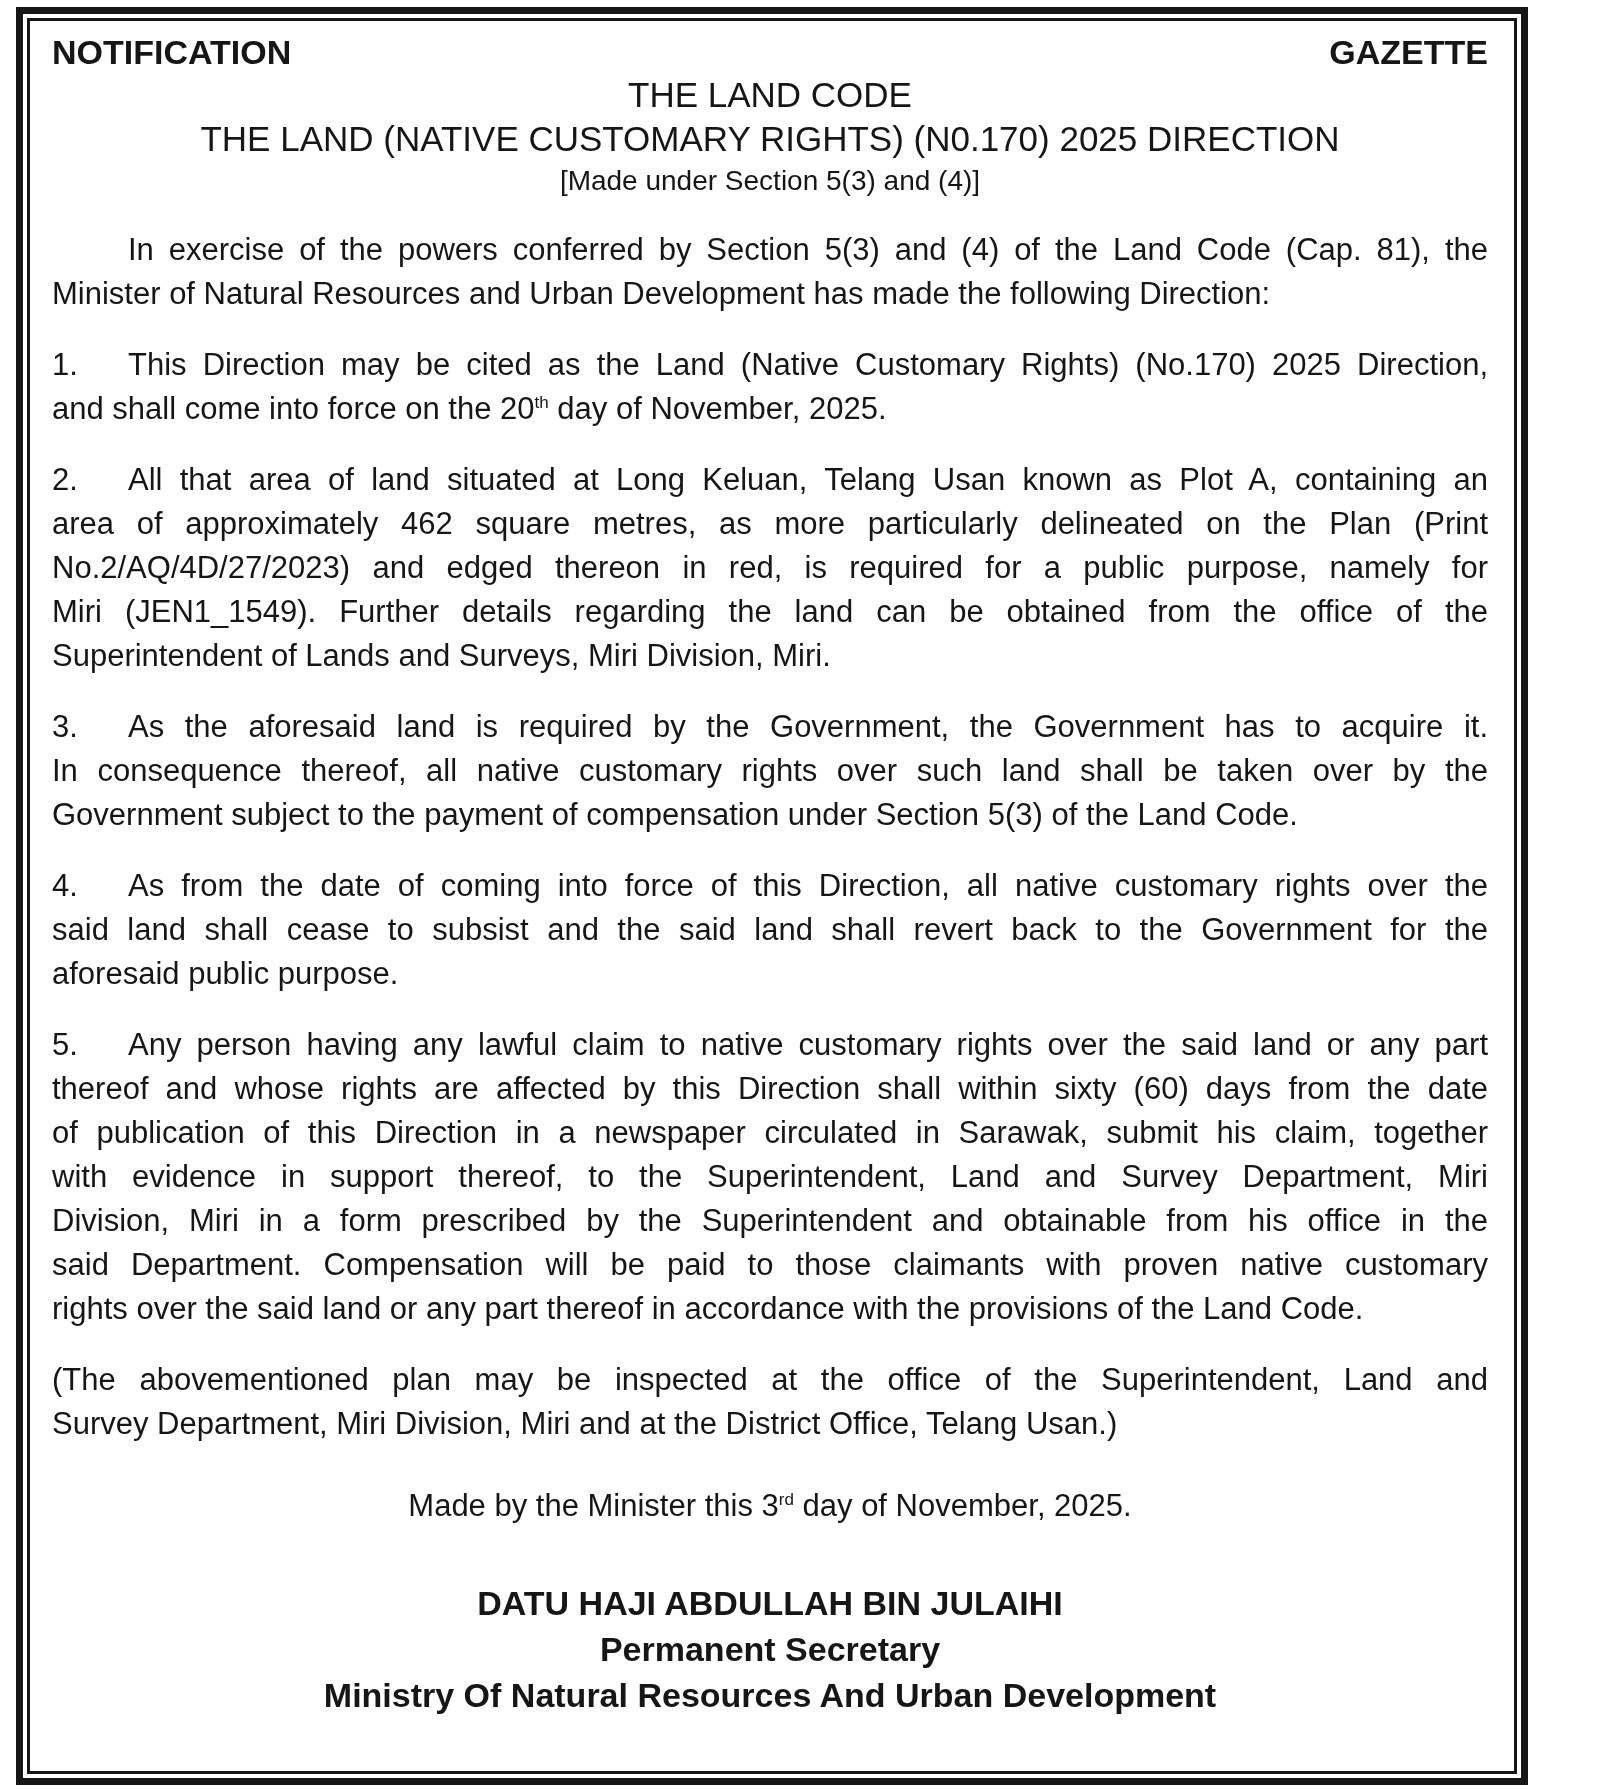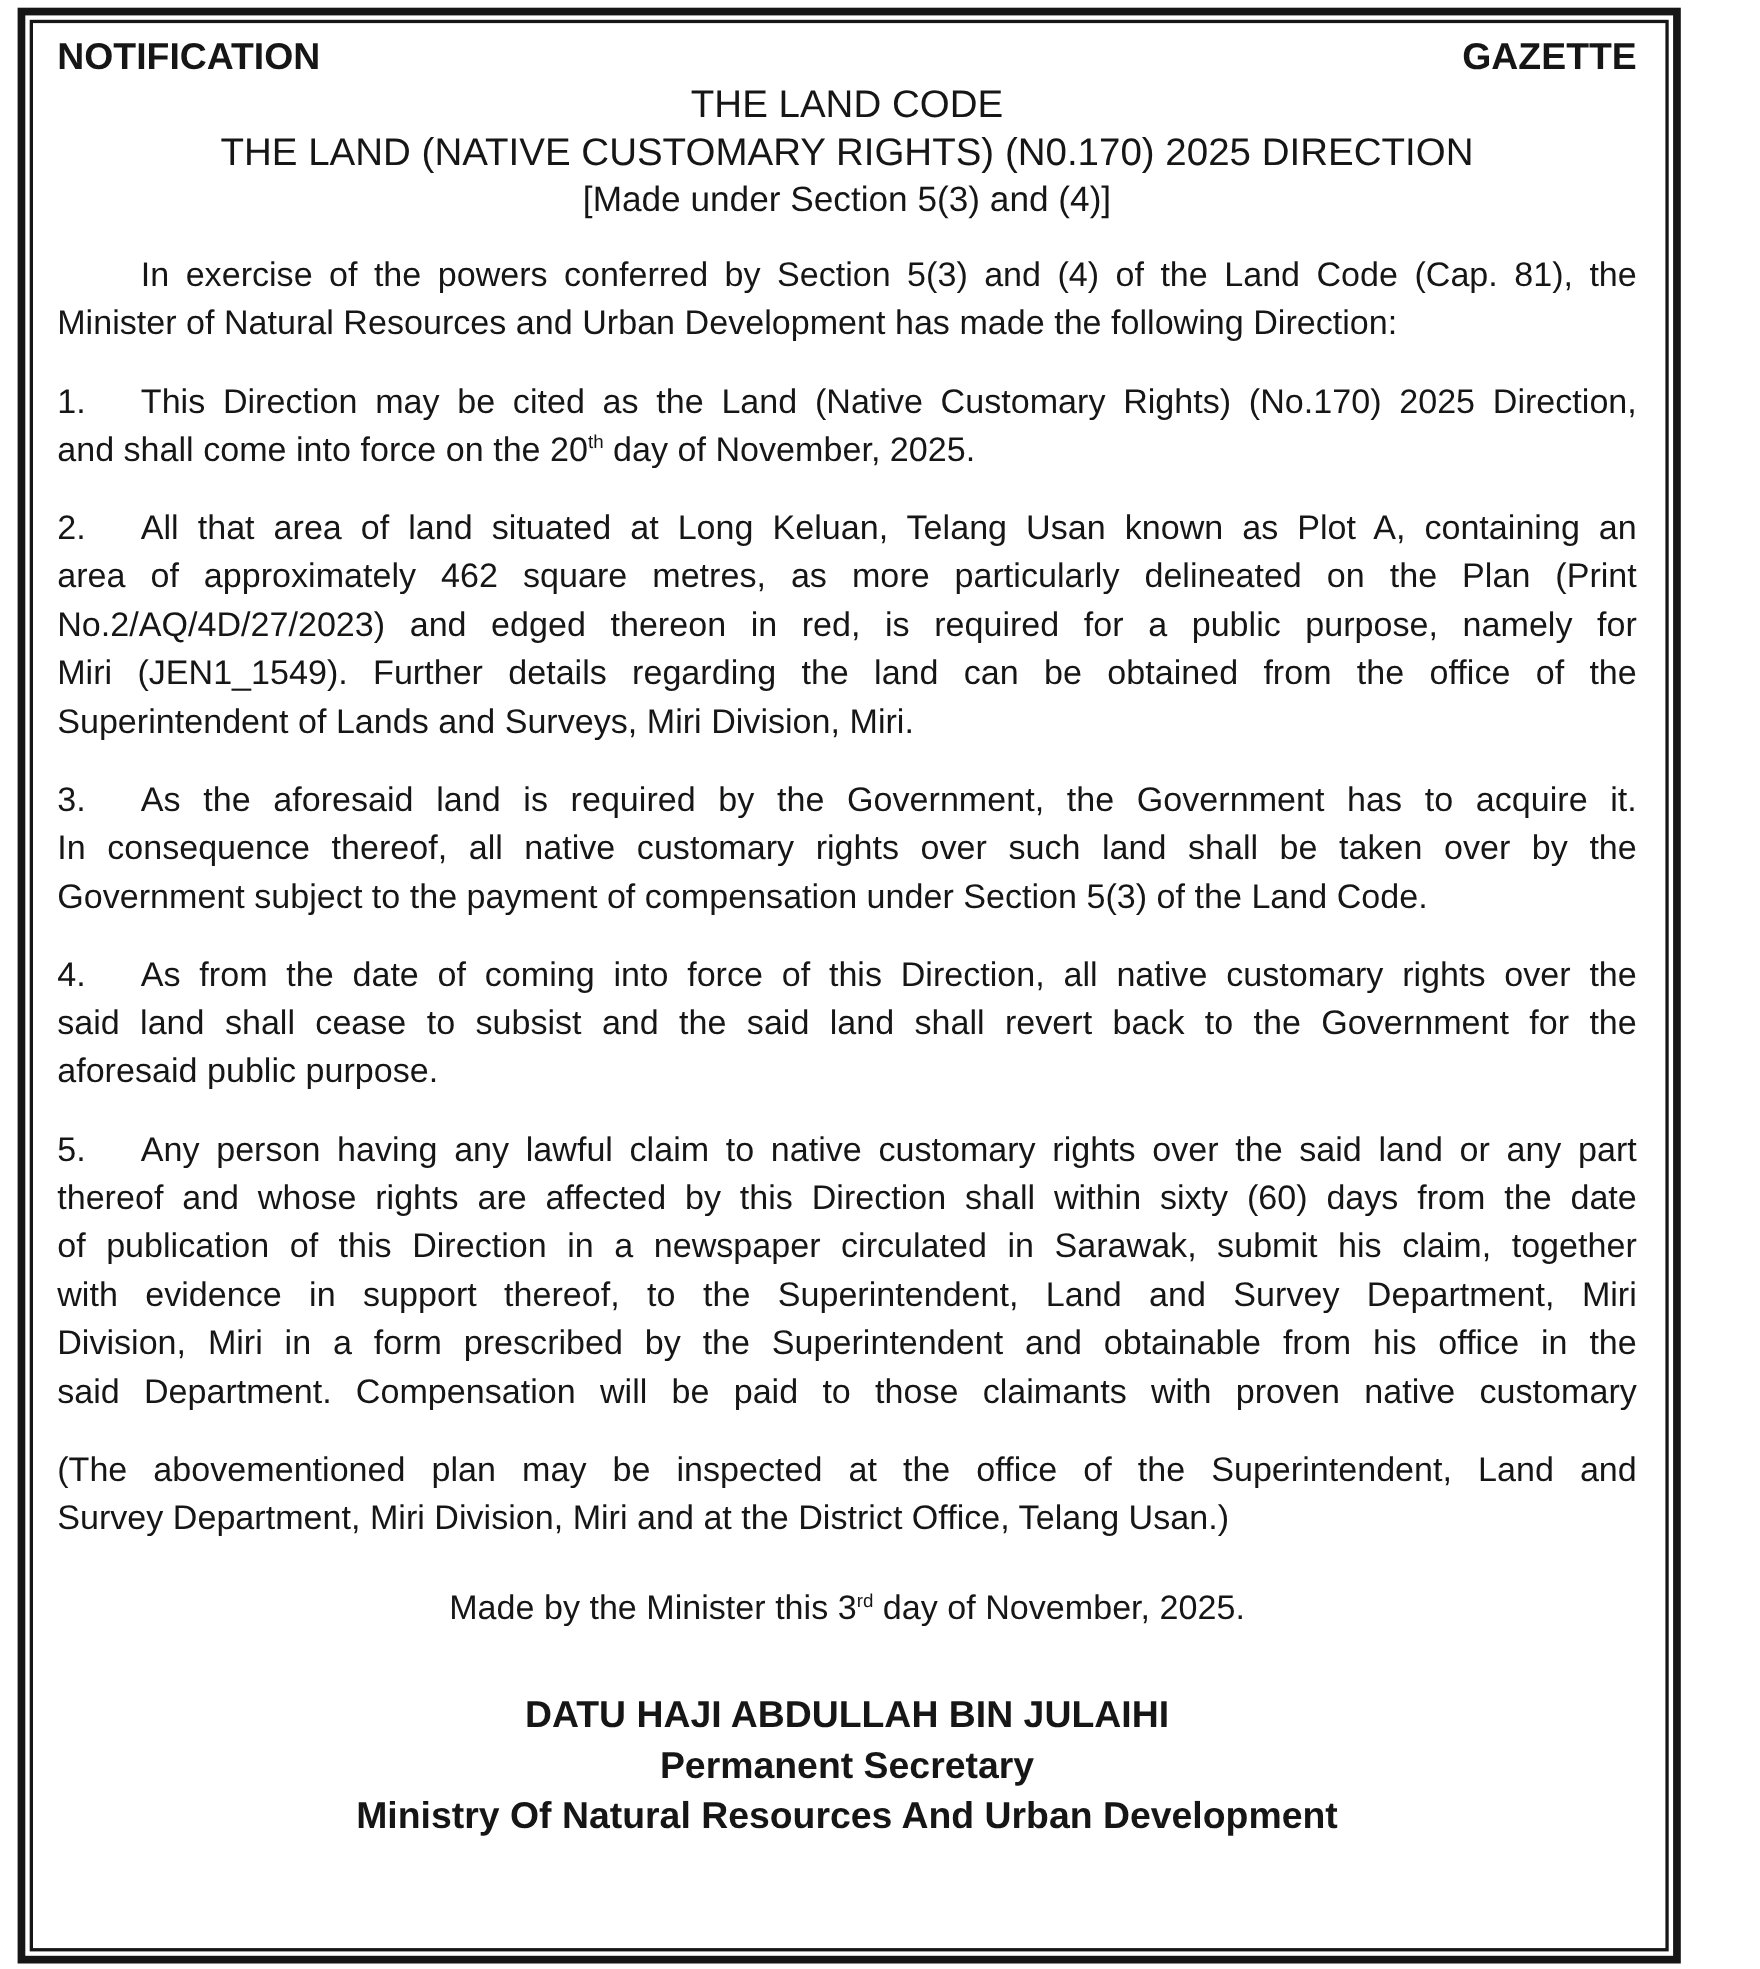--- a/index.html
+++ b/index.html
@@ -43,21 +43,21 @@
   }
   .title-block {
     text-align: center;
   }
   .title-main {
     font-weight: normal;
     font-size: 35px;
     line-height: 44px;
   }
   .title-sub {
-    font-size: 32px;
+    font-size: 28px;
     line-height: 40px;
   }
   .doc-body {
     font-size: 31px;
     line-height: 44px;
   }
   .paragraph {
     margin-top: 27px;
   }
   .line {
@@ -137,20 +137,21 @@
           <div class="line">said land shall cease to subsist and the said land shall revert back to the Government for the</div>
           <div class="line last">aforesaid public purpose.</div>
         </div>
         <div class="paragraph">
           <div class="line"><span class="para-num">5.</span>Any person having any lawful claim to native customary rights over the said land or any part</div>
           <div class="line">thereof and whose rights are affected by this Direction shall within sixty (60) days from the date</div>
           <div class="line">of publication of this Direction in a newspaper circulated in Sarawak, submit his claim, together</div>
           <div class="line">with evidence in support thereof, to the Superintendent, Land and Survey Department, Miri</div>
           <div class="line">Division, Miri in a form prescribed by the Superintendent and obtainable from his office in the</div>
           <div class="line">said Department. Compensation will be paid to those claimants with proven native customary</div>
+          <div class="line last">rights over the said land or any part thereof in accordance with the provisions of the Land Code.</div>
         </div>
         <div class="paragraph">
           <div class="line">(The abovementioned plan may be inspected at the office of the Superintendent, Land and</div>
           <div class="line last">Survey Department, Miri Division, Miri and at the District Office, Telang Usan.)</div>
         </div>
       </div>
 
     <div class="made-by" id="made-by">Made by the Minister this 3<sup>rd</sup> day of November, 2025.</div>
 
     <div class="signature-block">

